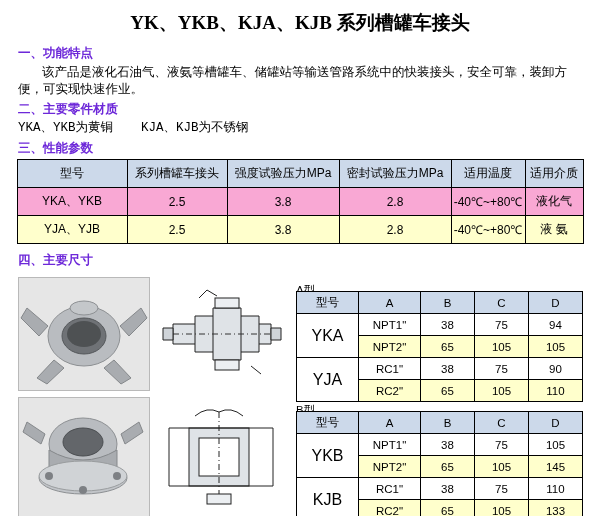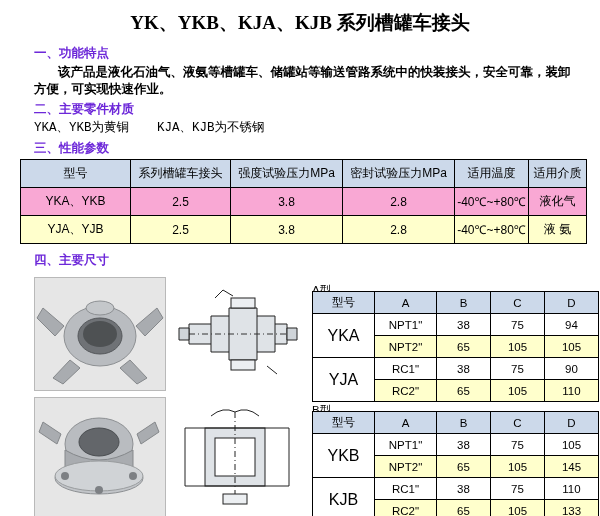--- a/index.html
+++ b/index.html
@@ -13,21 +13,21 @@
     font-family: "Liberation Sans", sans-serif;
     color: #000000;
     overflow: hidden;
     position: relative;
   }
   .page {
     width: 600px;
     height: 516px;
     position: relative;
     box-sizing: border-box;
-    padding: 0 20px;
+    padding: 0 4px;
   }
   .title {
     text-align: center;
     font-family: "Liberation Serif", serif;
     font-weight: bold;
     font-size: 19px;
     letter-spacing: 0px;
     padding-top: 10px;
     padding-bottom: 6px;
     color: #000;
@@ -38,21 +38,20 @@
     font-size: 12.5px;
     font-family: "Liberation Sans", sans-serif;
     margin: 3px 0 2px 14px;
   }
   .body-text {
     font-size: 12.5px;
     line-height: 17px;
     margin: 0 6px 0 14px;
     text-indent: 24px;
     font-family: "Liberation Sans", sans-serif;
-    font-weight: bold;
   }
   .material-line {
     font-size: 12.5px;
     line-height: 17px;
     margin: 0 6px 0 14px;
     font-family: Liberation Mono, monospace;
   }
   .material-line .gap {
     display: inline-block;
     width: 28px;

